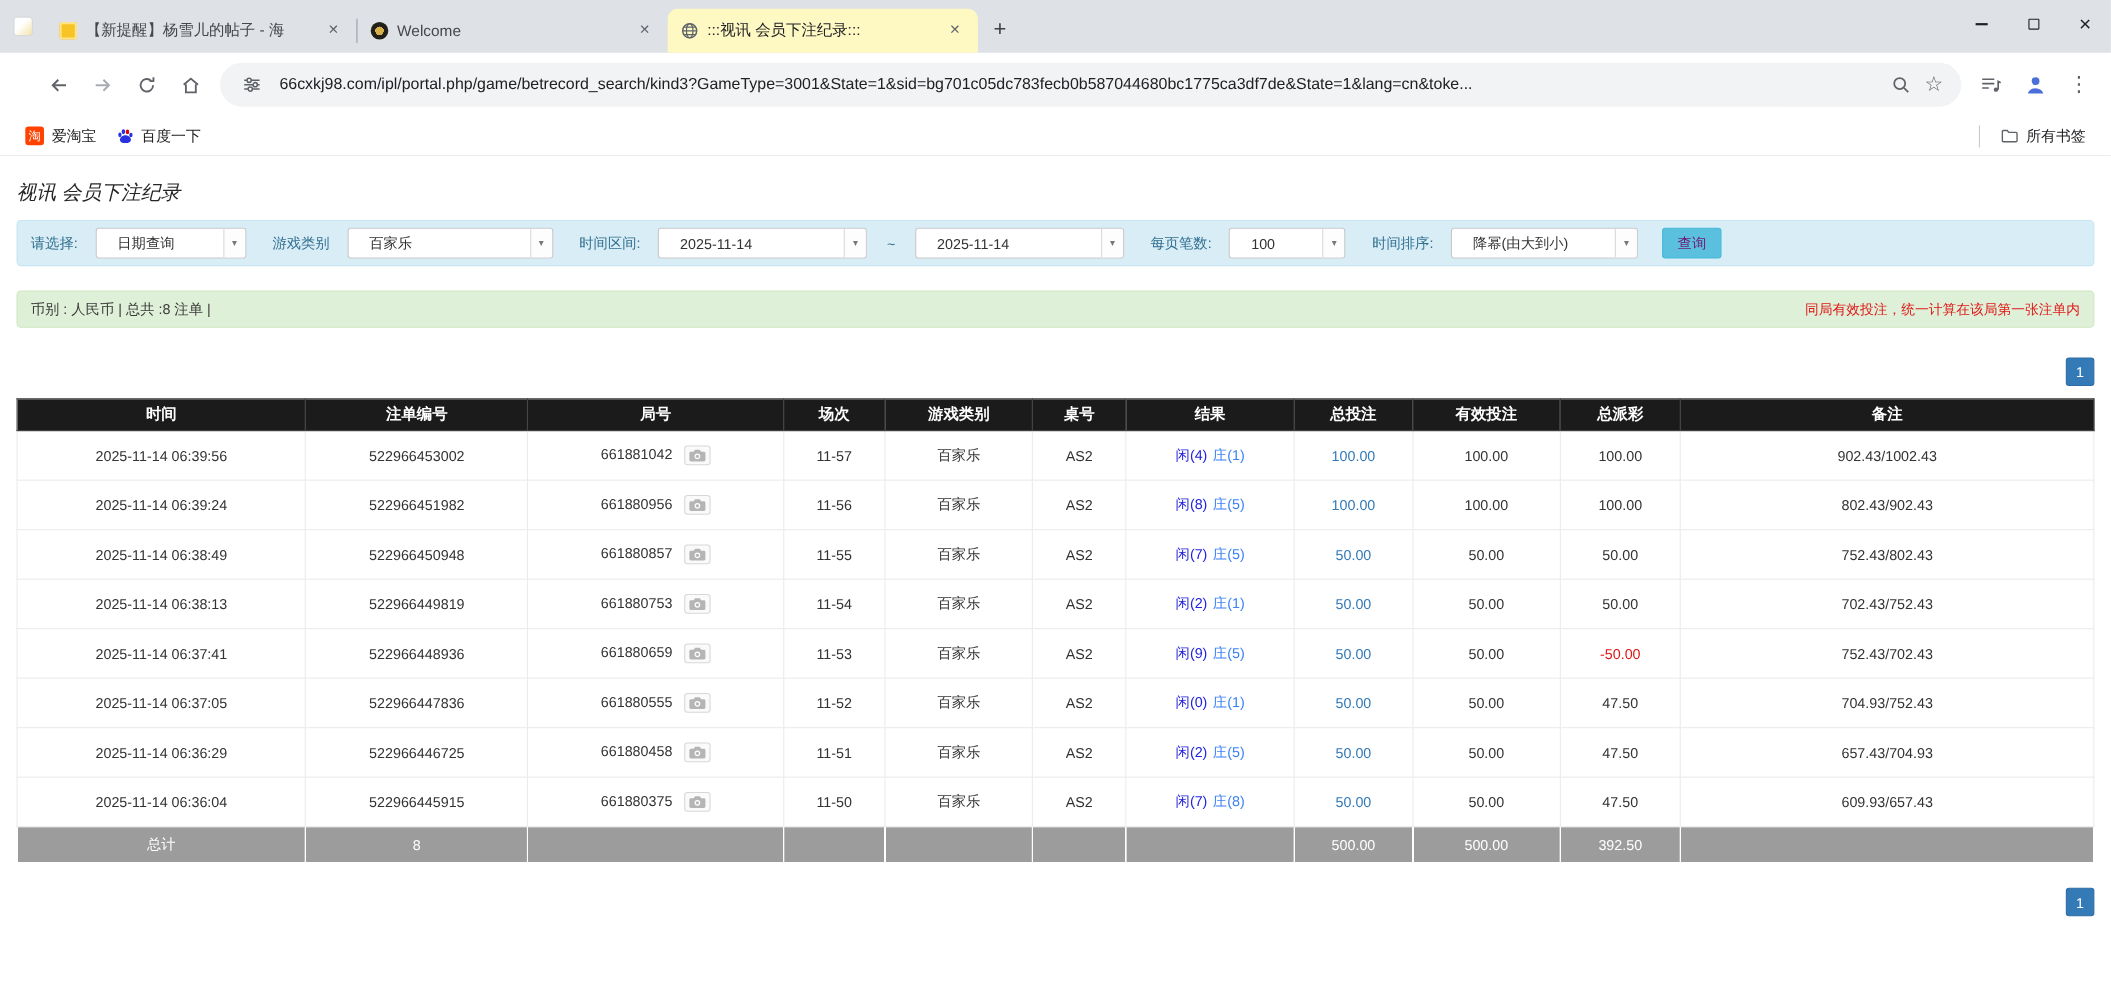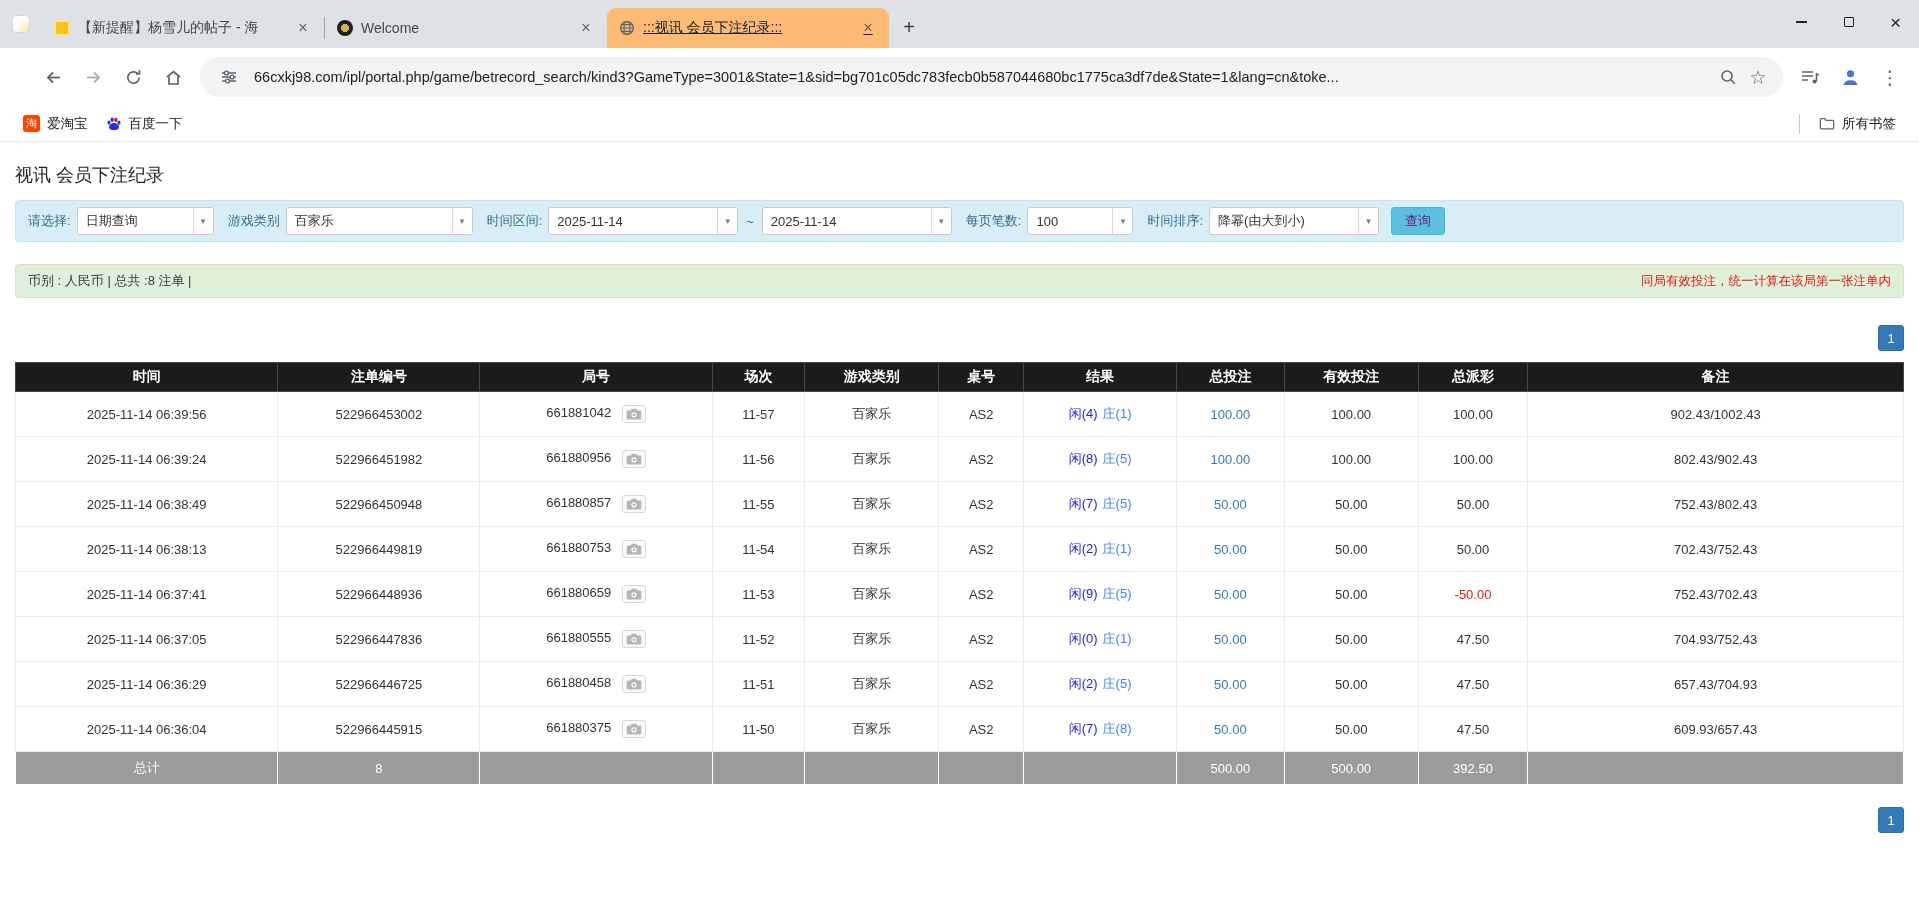--- a/index.html
+++ b/index.html
@@ -5,21 +5,21 @@
   * { margin:0; padding:0; box-sizing:border-box; }
   html,body { width:1919px; height:913px; }
   body { font-family:"Liberation Sans","DejaVu Sans",sans-serif; background:#fff; overflow:hidden; }
   .browser { width:1919px; height:913px; display:flex; flex-direction:column; }
 
   
   .tab-strip { height:48px; background:#dee1e6; display:flex; align-items:flex-end; padding:0 8px; position:relative; flex-shrink:0; }
   .win-ico { width:18px; height:18px; border-radius:4px; background:linear-gradient(135deg,#ffffff 40%,#f4e3a8); border:1px solid #d5d7da; align-self:center; margin:0 12px 0 4px; }
   .tabs { display:flex; align-items:flex-end; }
   .tab { width:282px; height:40px; display:flex; align-items:center; gap:8px; padding:0 12px; color:#45474a; font-size:14px; border-radius:9px 9px 0 0; position:relative; }
-  .tab.active { background:#fdba74; color:#202124;text-decoration:underline; }
+  .tab.active { background:#fef9c3; color:#202124; }
   .tab-title { flex:1; white-space:nowrap; overflow:hidden; text-overflow:ellipsis; }
   .tab-close { width:18px; height:18px; border-radius:50%; display:flex; align-items:center; justify-content:center; font-size:16px; color:#5f6368; flex-shrink:0; }
   .tab-divider { width:1px; height:22px; background:#9aa0a6; margin-bottom:9px; }
   .favicon { width:16px; height:16px; flex-shrink:0; display:flex; align-items:center; justify-content:center; }
   .fav-yellow { background:#f7c325; border-radius:3px; box-shadow:inset 0 0 0 2px #ffe38a; }
   .fav-dark { background:radial-gradient(circle at 50% 50%, #d8b04a 0 34%, #23201a 35%); border-radius:50%; }
   .new-tab { width:28px; height:28px; margin:0 0 7px 6px; display:flex; align-items:center; justify-content:center; font-size:20px; color:#3c4043; border-radius:50%; }
   .win-controls { position:absolute; right:0; top:0; height:44px; display:flex; }
   .win-btn { width:47px; height:44px; display:flex; align-items:center; justify-content:center; color:#202124; }
   .min-glyph { width:11px; height:1.5px; background:#202124; }
@@ -37,27 +37,27 @@
 
   
   .bookmarks { height:36px; background:#fff; display:flex; align-items:center; padding:0 14px; border-bottom:1px solid #e8eaed; flex-shrink:0; }
   .bm-item { display:flex; align-items:center; gap:7px; font-size:13.5px; color:#202124; padding:4px 9px; border-radius:14px; }
   .bm-taobao-ico { width:17px; height:17px; background:#ff4200; color:#fff; border-radius:3px; font-size:11px; display:flex; align-items:center; justify-content:center; flex-shrink:0; }
   .bm-right { margin-left:auto; display:flex; align-items:center; }
   .v-div { width:1px; height:20px; background:#c7cacd; margin-right:10px; }
 
   
   .page { flex:1; background:#fff; padding:0 15px; overflow:hidden; }
-  .page-title { font-size:18px; font-weight:400; color:#262626; margin-top:21px; }
-
-  .filter-bar { margin-top:13px; height:42px; background:#d9edf7; border:1px solid #c5e5f2; border-radius:4px; display:flex; align-items:center; padding:0 12px; gap:6px; font-size:13px; }
+  .page-title { font-size:18px; font-weight:400; color:#262626; margin-top:21px;font-style:italic; }
+
+  .filter-bar { margin-top:13px; height:42px; background:#d9edf7; border:1px solid #c5e5f2; border-radius:4px; display:flex; align-items:center; padding:0 12px; gap:16px; font-size:13px; }
   .f-label { color:#31708f; margin-left:8px; white-space:nowrap; }
   .f-label.first { margin-left:0; }
   .combo { height:28px; background:#fff; border:1px solid #c9c9c9; border-radius:3px; display:flex; align-items:center; overflow:hidden; flex-shrink:0; }
-  .combo-val { padding:0 8px; color:#333; flex:1; white-space:nowrap; overflow:hidden; }
+  .combo-val { padding:0 19px; color:#333; flex:1; white-space:nowrap; overflow:hidden; }
   .combo-btn { width:20px; align-self:stretch; border-left:1px solid #d9d9d9; background:#fdfdfd; display:flex; align-items:center; justify-content:center; font-size:9px; color:#777; }
   .w-query{width:137px;} .w-game{width:187px;} .w-date{width:190px;} .w-size{width:106px;} .w-sort{width:170px;}
   .tilde { color:#31708f; margin:0 2px; }
   .search-btn { height:28px; padding:0 13px; background:#5bc0de; border:1px solid #46b8da; color:#701a75; border-radius:3px; font-size:13px; margin-left:6px; font-family:inherit; cursor:pointer; }
 
   .summary-bar { margin-top:22px; height:34px; background:#dff0d8; border:1px solid #d0e6c0; border-radius:4px; display:flex; align-items:center; justify-content:space-between; padding:0 12px; font-size:13px; }
   .summary-left { color:#3a3a3a; }
   .summary-right { color:#e01717; font-size:12.5px; }
 
   .pager-row { display:flex; justify-content:flex-end; }

